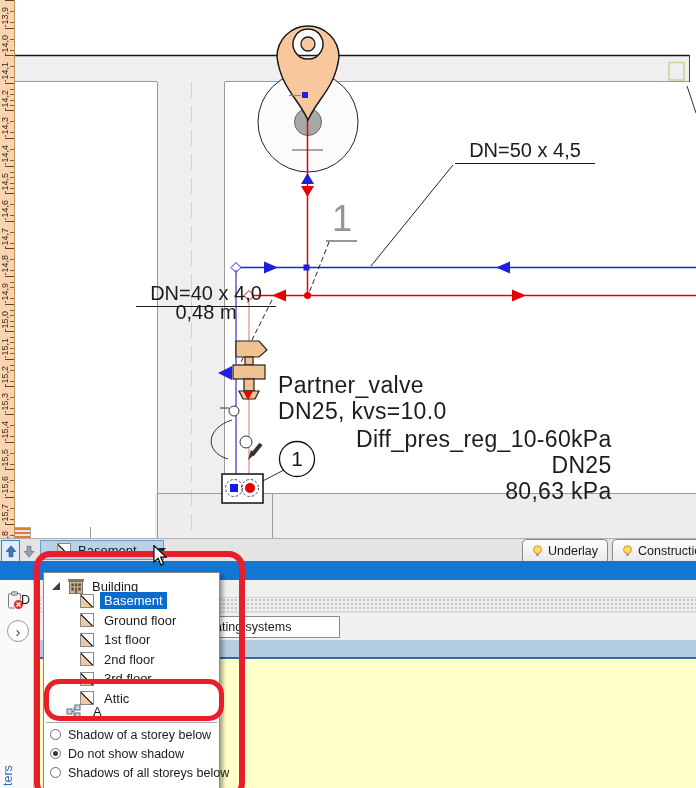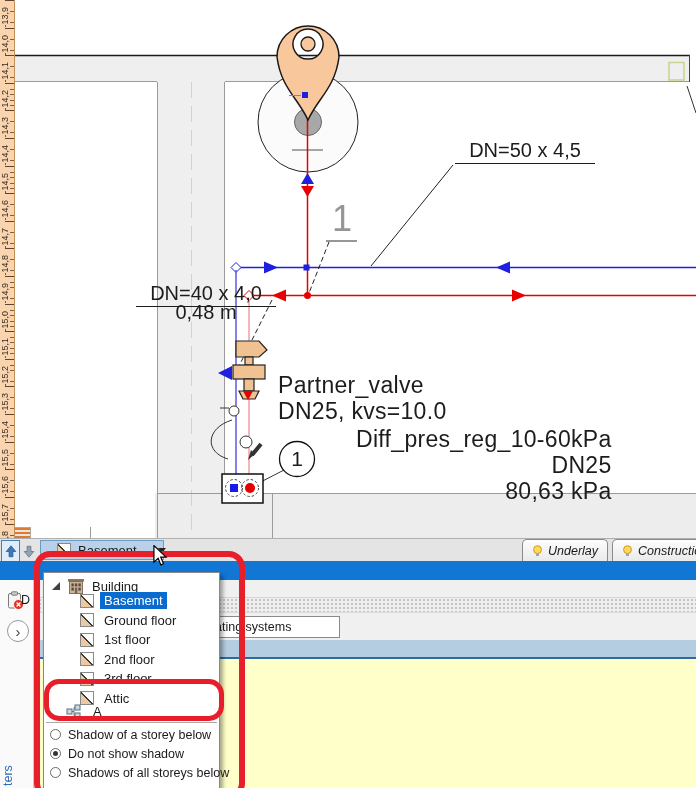--- a/index.html
+++ b/index.html
@@ -40,21 +40,21 @@
          box-sizing:border-box;font-size:13px;color:#1a1a1a;}
   .caret-down{width:0;height:0;border-left:4px solid transparent;border-right:4px solid transparent;
          border-top:5px solid #222;margin-left:14px;}
   .storey-icon{width:14px;height:14px;flex:0 0 14px;border:1px solid #8a8a8a;box-sizing:border-box;
          background:
            linear-gradient(to top right,transparent calc(50% - 1px),#3a3a3a calc(50% - 1px),#3a3a3a calc(50% + 0.5px),transparent calc(50% + 0.5px)),
            linear-gradient(to top right,#ecc9a0 50%,#fdfdfb 50%);}
   .tabs-right{position:absolute;left:522px;top:0px;display:flex;gap:4px;z-index:4;}
   .btab{height:22px;padding:0 9px;display:flex;align-items:center;gap:5px;
          border:1px solid #8a8a8a;border-bottom:none;border-radius:5px 5px 0 0;
-         background:linear-gradient(#fdfdfd,#e9e9e9);font-size:12.5px;color:#1a1a1a;font-style:italic;}
+         background:linear-gradient(#fdfdfd,#e9e9e9);font-size:12.5px;color:#1a1a1a;}
   .btab-sliver{width:8px;padding:0;}
   
   .blue-bar{position:absolute;left:0;top:561px;width:696px;height:19px;background:#1276d4;z-index:4;}
   
   .bottom-panel{position:absolute;left:0;top:580px;width:696px;height:208px;background:#f0f0f0;z-index:4;}
   .side-strip{position:absolute;left:0;top:0;width:34px;height:208px;background:#fafafa;
          border-right:1px solid #c9c9c9;box-sizing:border-box;}
   .diag-label{position:absolute;left:21px;top:13px;font-size:12.5px;color:#1a1a1a;}
   .expand-btn{position:absolute;left:7px;top:40px;width:22px;height:22px;border:1px solid #999;
          border-radius:50%;background:#fff;display:flex;align-items:center;justify-content:center;

